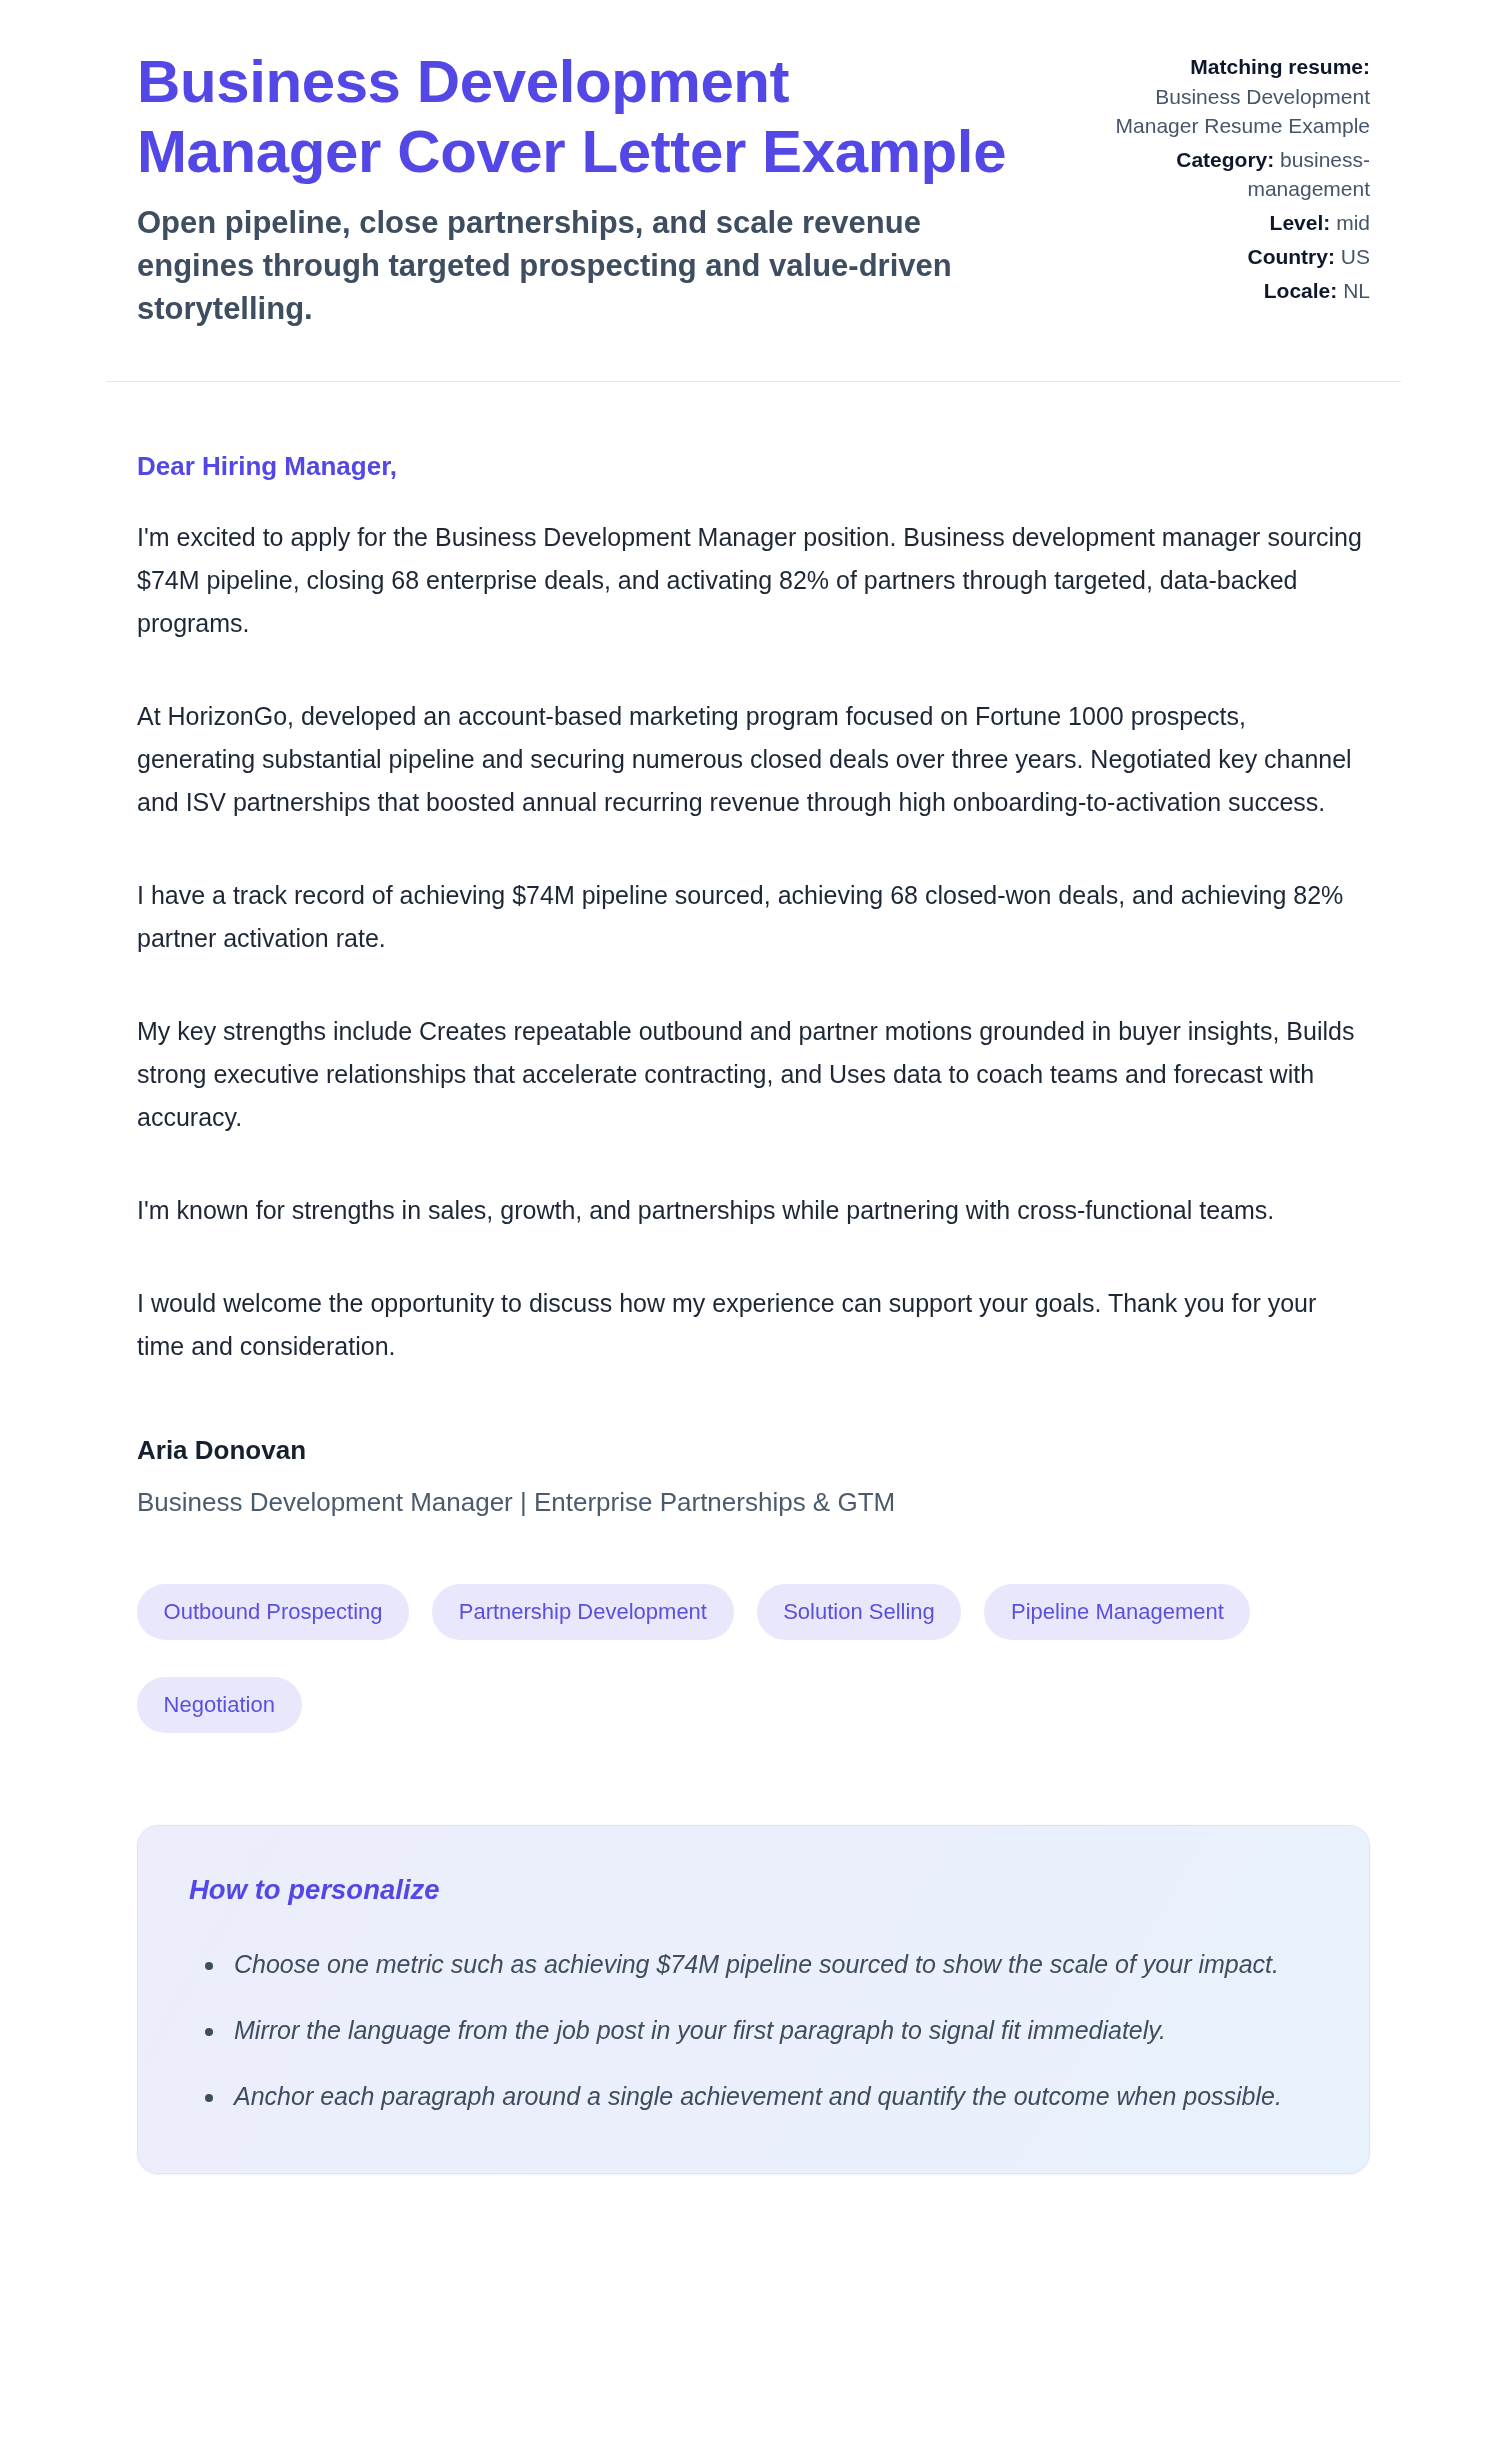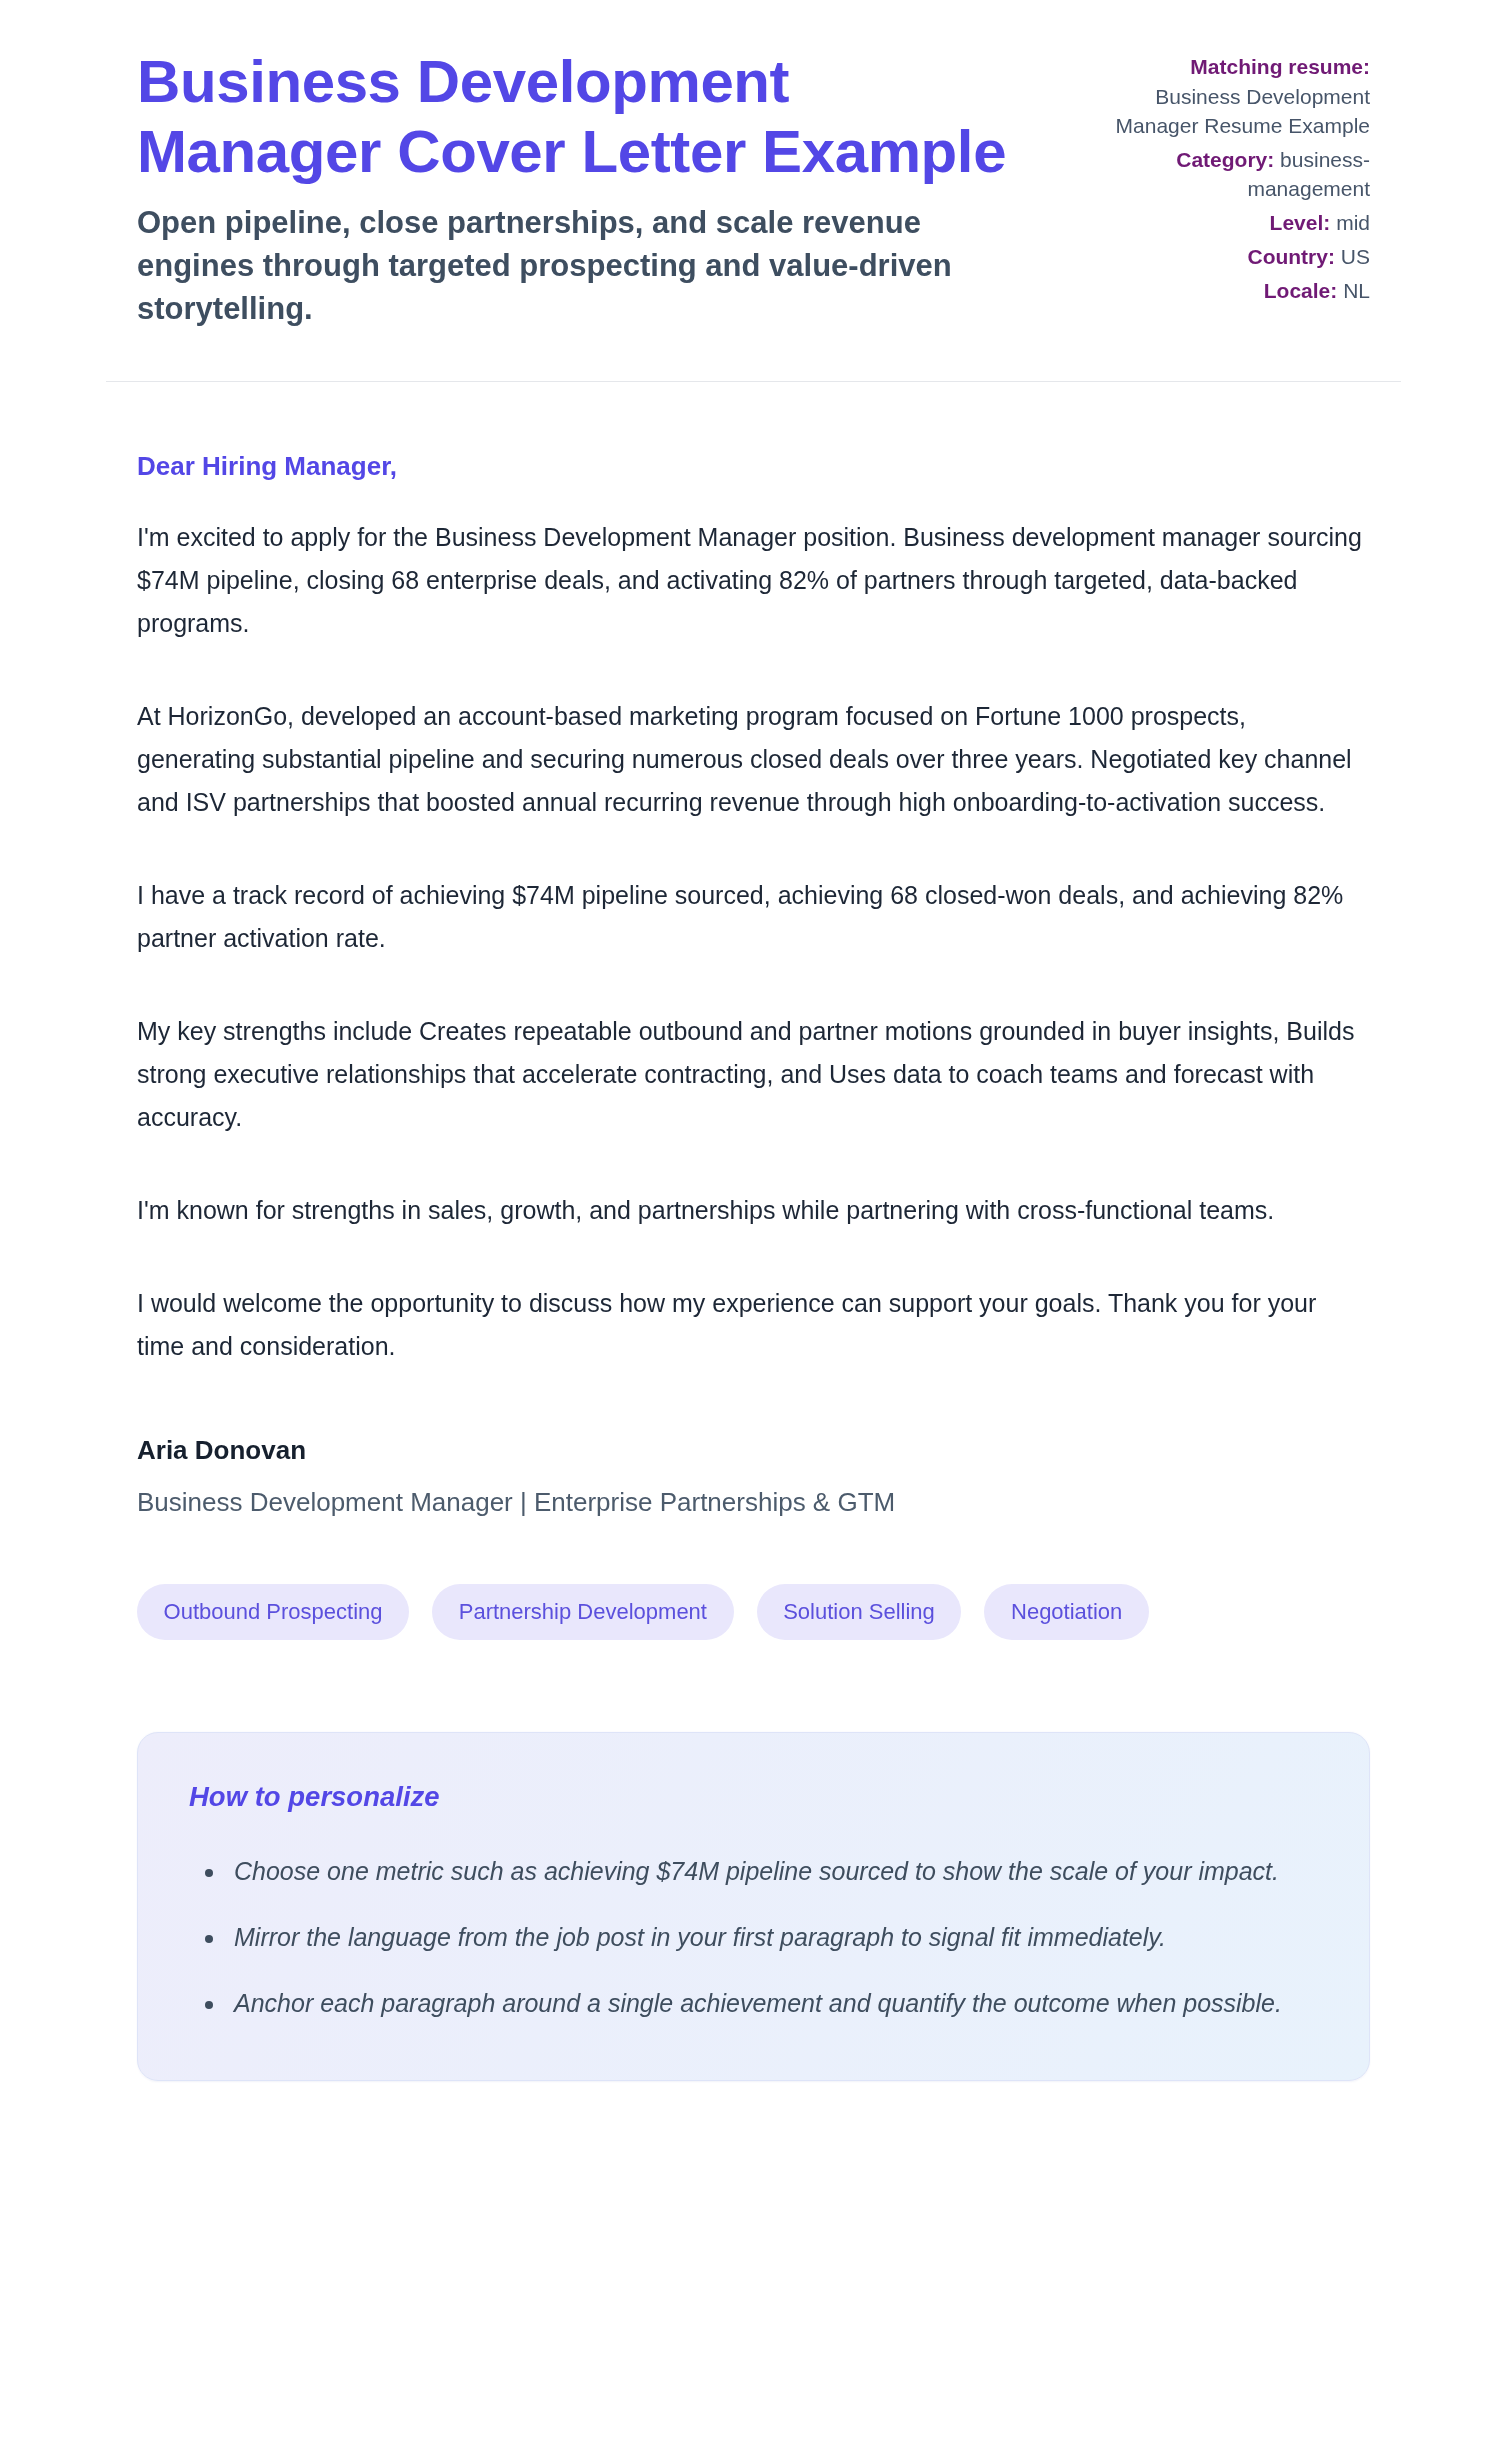--- a/index.html
+++ b/index.html
@@ -37,21 +37,21 @@
     flex: 0 0 auto;
     width: 266px;
     margin-left: auto;
     padding-top: 5.3px;
     text-align: right;
     font-size: 21px;
     line-height: 1.4;
     color: #475569;
   }
   .meta-item { margin-bottom: 4.4px; }
-  .meta-label { font-weight: 700; color: #701a75; }
+  .meta-label { font-weight: 700; color: #0f172a; }
 
   .divider {
     border: none;
     border-top: 1.8px solid #e5e7eb;
     margin: 51px -31px 0 -31px;
   }
 
   
   .salutation {
     margin: 69px 0 34px 0;
@@ -174,20 +174,21 @@
     <p class="para">I'm known for strengths in sales, growth, and partnerships while partnering with cross-functional teams.</p>
     <p class="para">I would welcome the opportunity to discuss how my experience can support your goals. Thank you for your time and consideration.</p>
 
     <p class="sig-name">Aria Donovan</p>
     <p class="sig-title">Business Development Manager | Enterprise Partnerships &amp; GTM</p>
 
     <div class="tags">
       <span class="tag">Outbound Prospecting</span>
       <span class="tag">Partnership Development</span>
       <span class="tag">Solution Selling</span>
+      <span class="tag">Pipeline Management</span>
       <span class="tag">Negotiation</span>
     </div>
 
     <section class="personalize">
       <h2 class="personalize-title">How to personalize</h2>
       <ul class="personalize-list">
         <li>Choose one metric such as achieving $74M pipeline sourced to show the scale of your impact.</li>
         <li>Mirror the language from the job post in your first paragraph to signal fit immediately.</li>
         <li>Anchor each paragraph around a single achievement and quantify the outcome when possible.</li>
       </ul>

